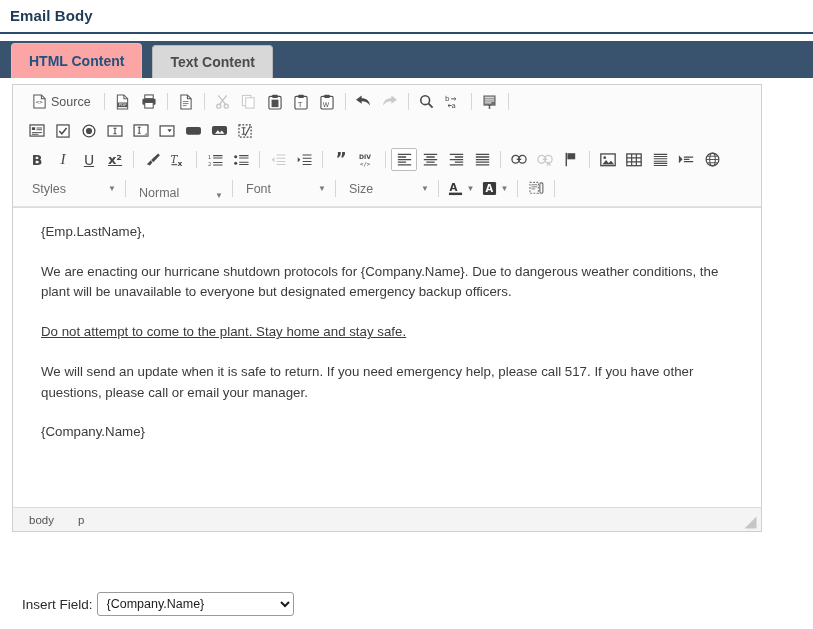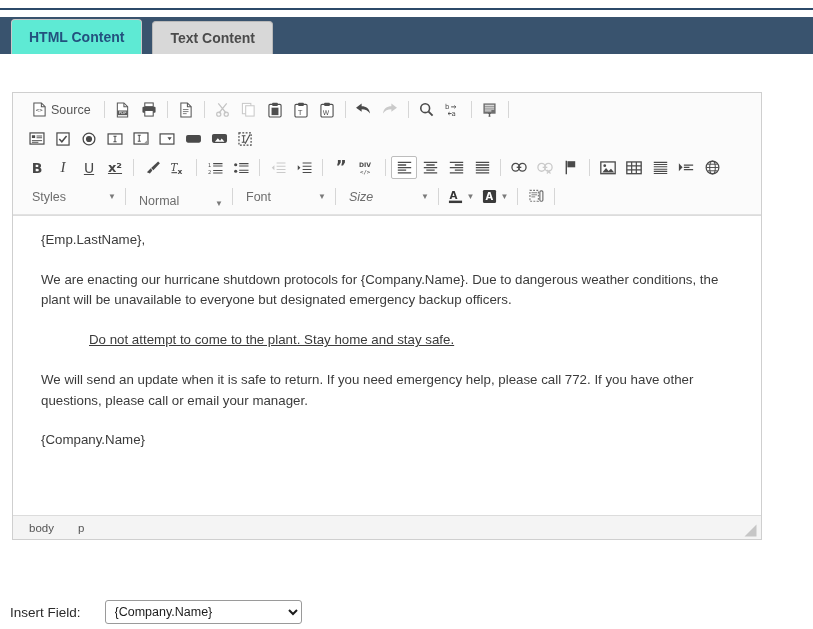--- a/index.html
+++ b/index.html
@@ -42,21 +42,21 @@
     padding: 0 17px;
     font-size: 14px;
     font-weight: bold;
     border: 1px solid #b9b9b9;
     border-bottom: none;
     border-radius: 4px 4px 0 0;
     cursor: pointer;
     user-select: none;
   }
   .tab.active {
-    background: #5eead4;
+    background: #fca5a5;
     color: #23517e;
     border-color: #c9c9c9;
     position: relative;
     z-index: 3;
     height: 35px;
     line-height: 35px;
     margin-top: 24px;
   }
   .tab.inactive {
     background: #d8d8d8;
@@ -126,38 +126,38 @@
     font-size: 12.5px;
     flex: none;
   }
   .combo .ctext { flex: 1; }
   .combo .carrow {
     font-size: 8px; color: #7a7a7a; margin-left: 10px;
   }
   .combo.w-styles { width: 96px; }
   .combo.w-normal { width: 96px; align-items: flex-end; }
   .combo.w-font   { width: 92px; }
-  .combo.w-size   { width: 92px; font-style: italic; }
+  .combo.w-size   { width: 92px; }
 
   
   .content-area {
     background: #ffffff;
     border-top: 1px solid #dcdcdc;
     height: 300px;
     padding: 14px 22px 0 28px;
     overflow: hidden;
   }
   .content-area p {
     margin: 0 0 19px 0;
     font-size: 13.3px;
     line-height: 1.56;
     color: #3b3b3b;
     font-family: "Liberation Sans", sans-serif;
   }
-  .content-area p.u { text-decoration: underline; margin-left: 48px; }
+  .content-area p.u { text-decoration: underline; }
 
   
   .statusbar {
     position: relative;
     background: #f4f4f4;
     border-top: 1px solid #dcdcdc;
     height: 24px;
     display: flex;
     align-items: center;
     padding-left: 16px;
@@ -171,25 +171,25 @@
   .resizer {
     position: absolute;
     right: 4px; bottom: 3px;
     width: 13px; height: 13px;
     cursor: se-resize;
   }
 
   
   .footer {
     position: absolute;
-    left: 10px;
+    left: 22px;
     top: 592px;
     display: flex;
     align-items: center;
-    gap: 24px;
+    gap: 4px;
   }
   .footer .lab {
     font-size: 13.5px;
     color: #2a2a2a;
   }
   .footer select {
     width: 197px;
     height: 24px;
     font-size: 12.5px;
     font-family: "Liberation Sans", sans-serif;
@@ -198,20 +198,21 @@
     border-radius: 3px;
     background: #ffffff;
     padding-left: 5px;
   }
 </style>
 </head>
 <body>
 
 <div class="page">
 
+  <div class="page-title">Email Body</div>
   <div class="title-rule"></div>
 
   <div class="tabstrip">
     <div class="tab active">
       <span>HTML Content</span>
     </div>
     <div class="tab inactive">
       <span>Text Content</span>
     </div>
   </div>
@@ -593,21 +594,21 @@
           </div>
           <div class="sep"></div>
         </div>
 
       </div>
 
       <div class="content-area">
         <p>{Emp.LastName},</p>
         <p>We are enacting our hurricane shutdown protocols for {Company.Name}. Due to dangerous weather conditions, the plant will be unavailable to everyone but designated emergency backup officers.</p>
         <p class="u">Do not attempt to come to the plant. Stay home and stay safe.</p>
-        <p>We will send an update when it is safe to return. If you need emergency help, please call 772. If you have other questions, please call or email your manager.</p>
+        <p>We will send an update when it is safe to return. If you need emergency help, please call 517. If you have other questions, please call or email your manager.</p>
         <p>{Company.Name}</p>
       </div>
 
       <div class="statusbar">
         <span class="el">body</span>
         <span class="el">p</span>
         <span class="resizer">
           <svg width="13" height="13" viewBox="0 0 13 13">
             <path d="M12.5 0.5v12h-12z" fill="#c6c6c6"></path>
           </svg>

